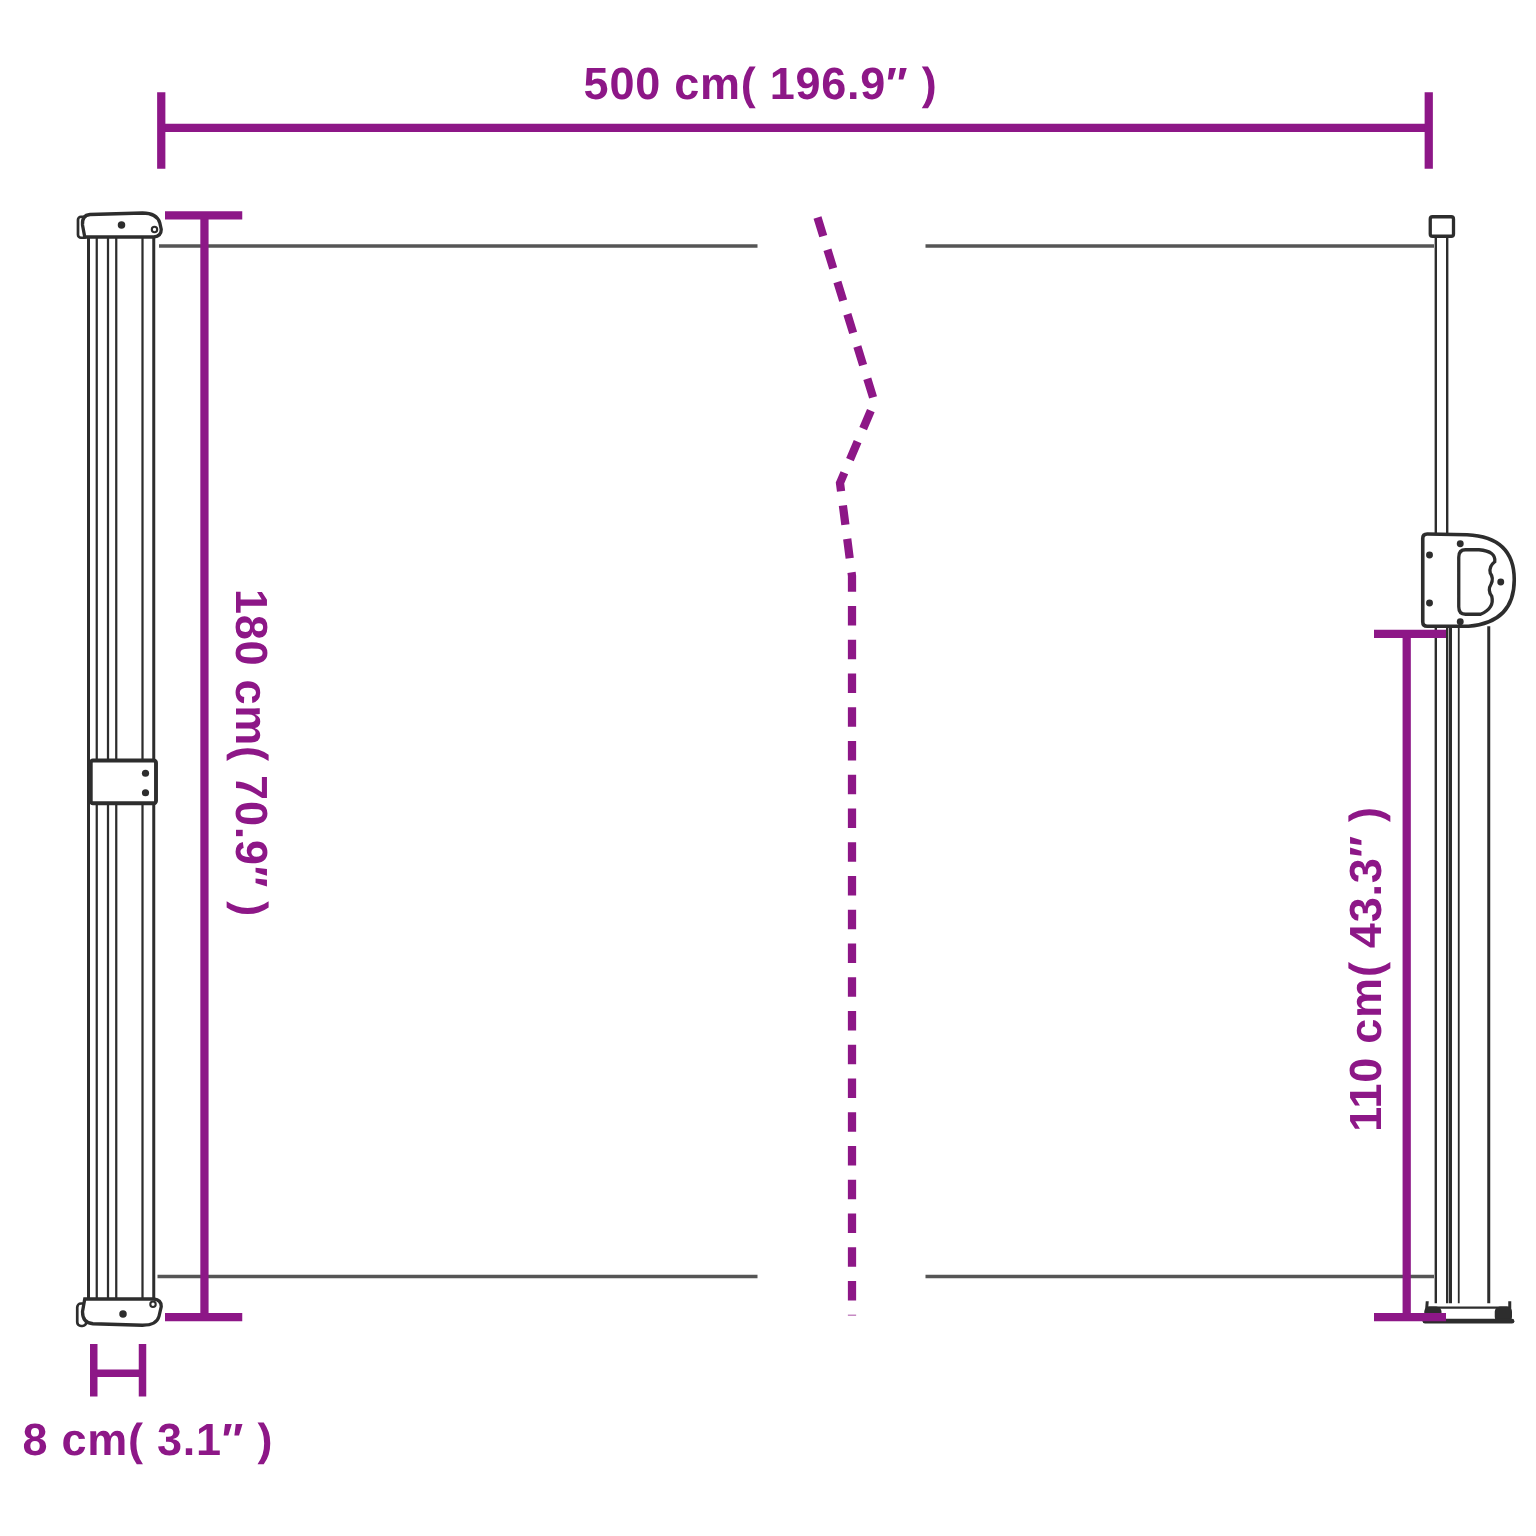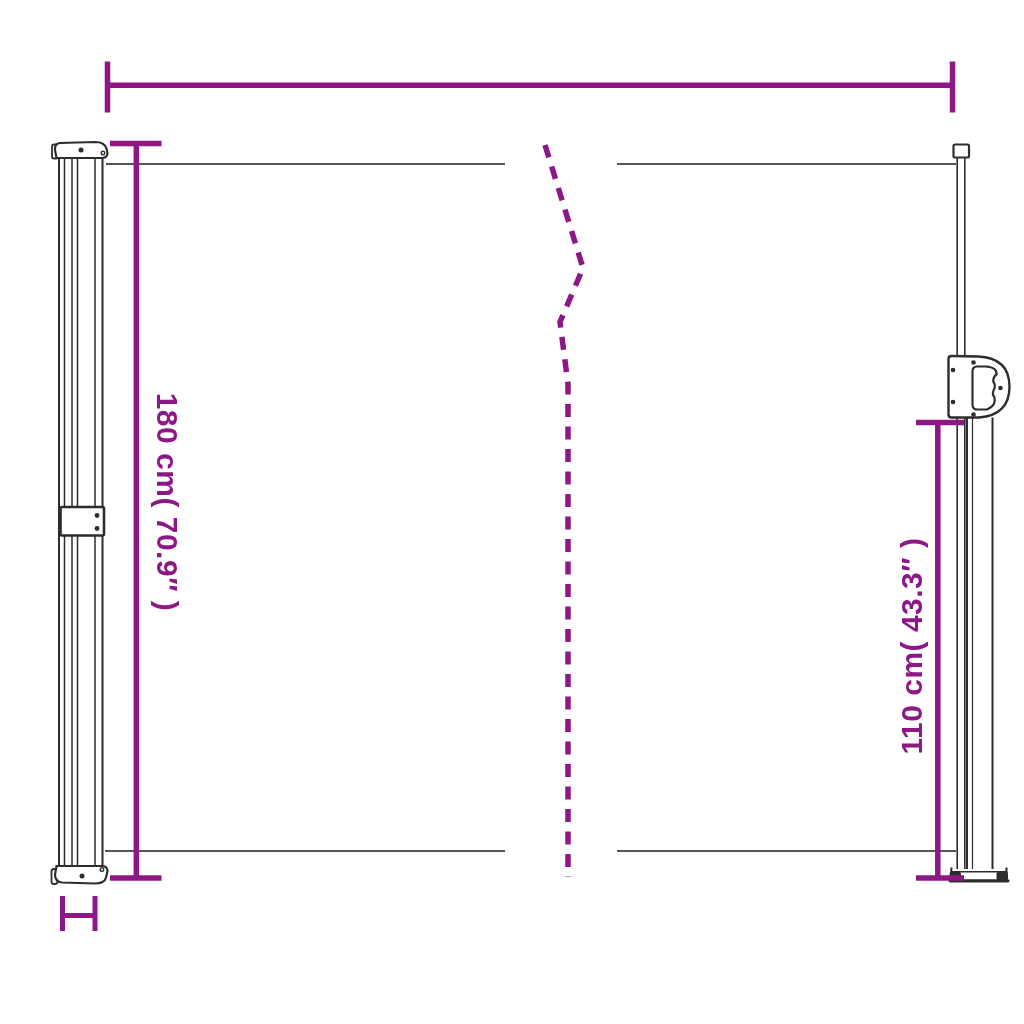--- a/index.html
+++ b/index.html
@@ -122,16 +122,18 @@
       <line class="accent" x1="916" y1="878" x2="964" y2="878" stroke-width="5.5"></line>
     </g>
 
     <g>
       <line class="accent" x1="62.5" y1="915.5" x2="95" y2="915.5" stroke-width="5"></line>
       <line class="accent" x1="62.5" y1="896" x2="62.5" y2="931" stroke-width="5"></line>
       <line class="accent" x1="95" y1="896" x2="95" y2="931" stroke-width="5"></line>
     </g>
   </svg>
 
+  <div class="dim-label lbl-width">500 cm( 196.9″ )</div>
   <div class="dim-label lbl-height-left">180 cm( 70.9″ )</div>
   <div class="dim-label lbl-height-right">110 cm( 43.3″ )</div>
+  <div class="dim-label lbl-depth">8 cm( 3.1″ )</div>
 
 </div>
 
 </body></html>

